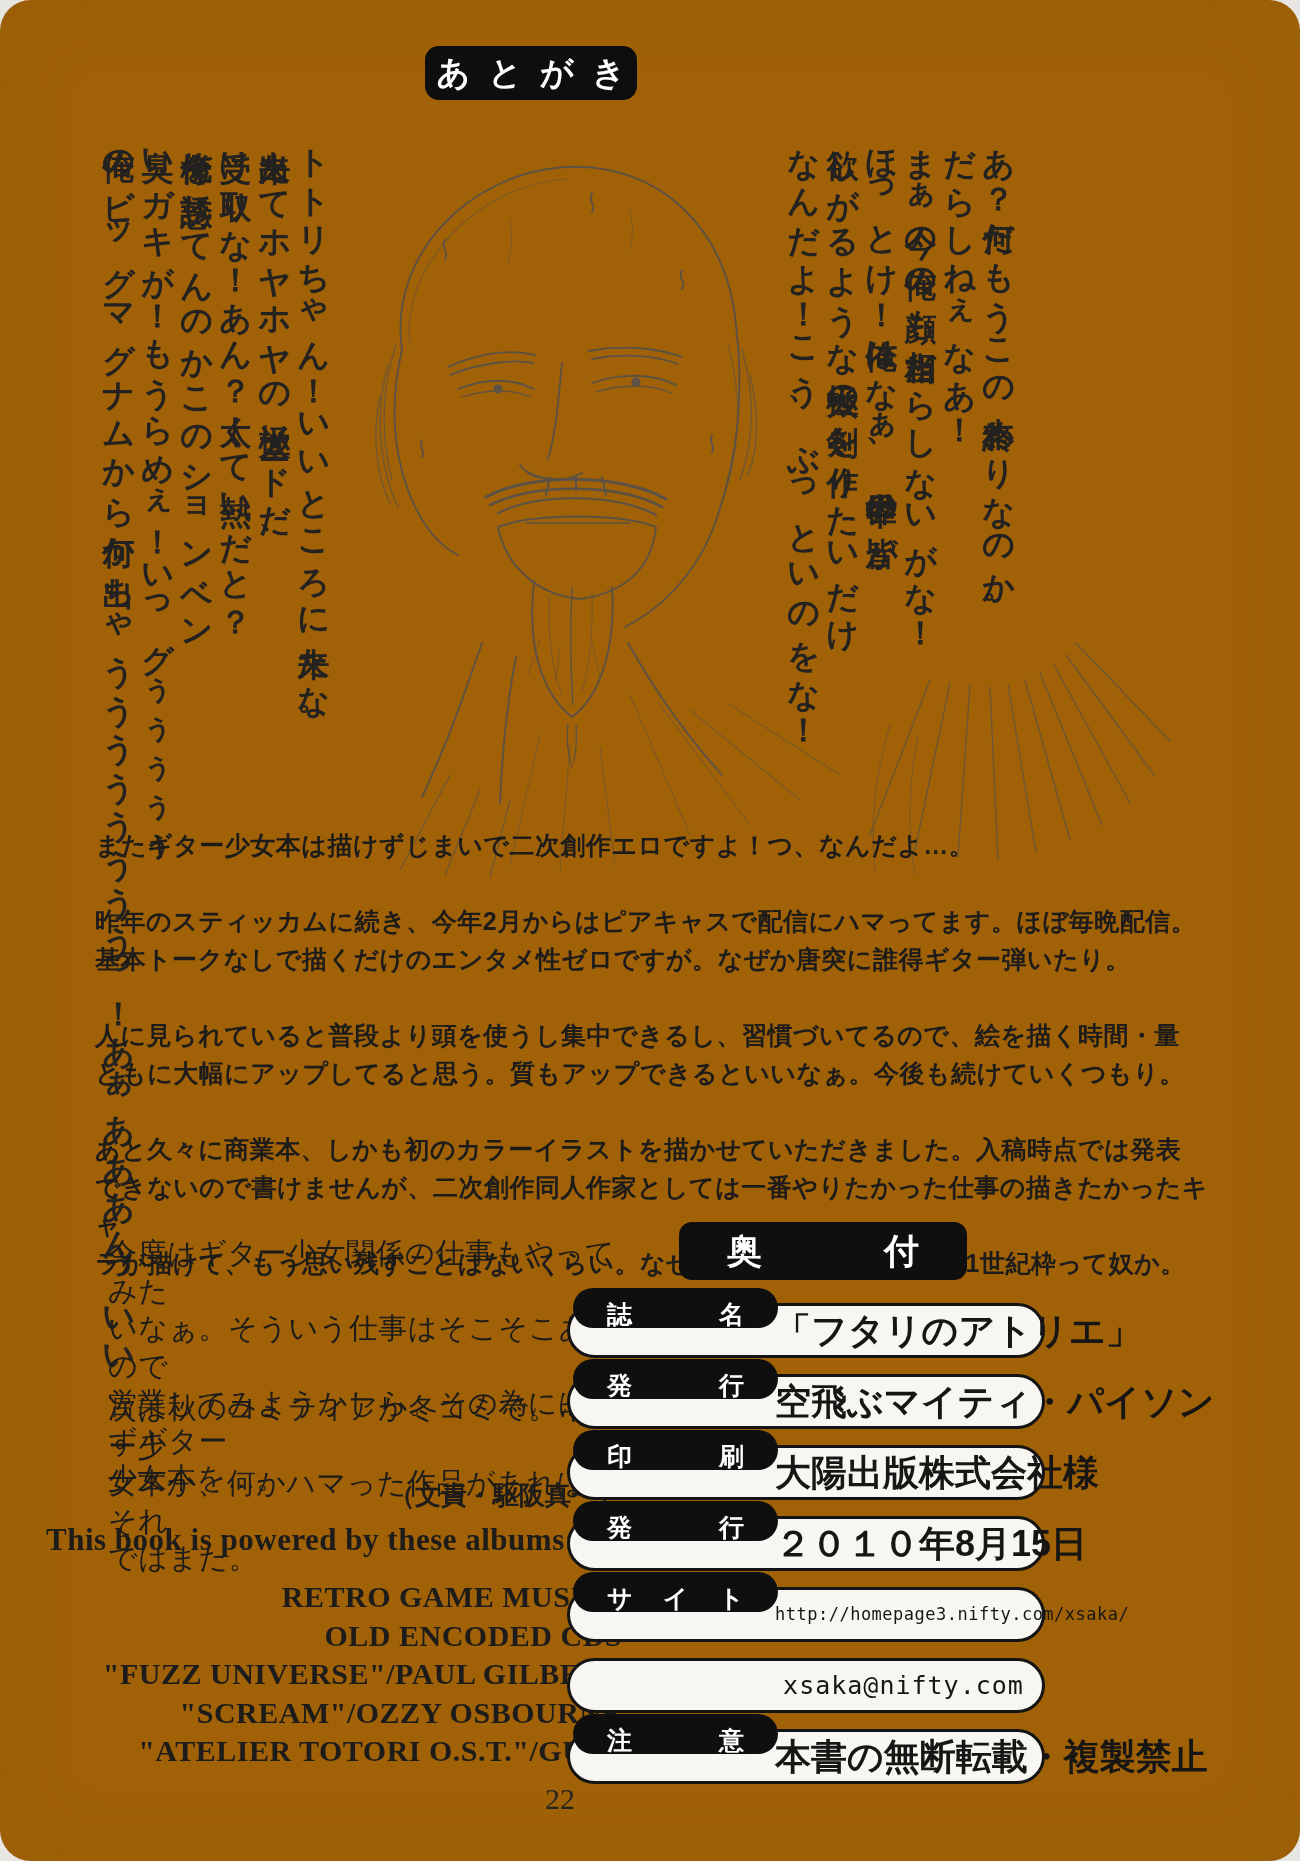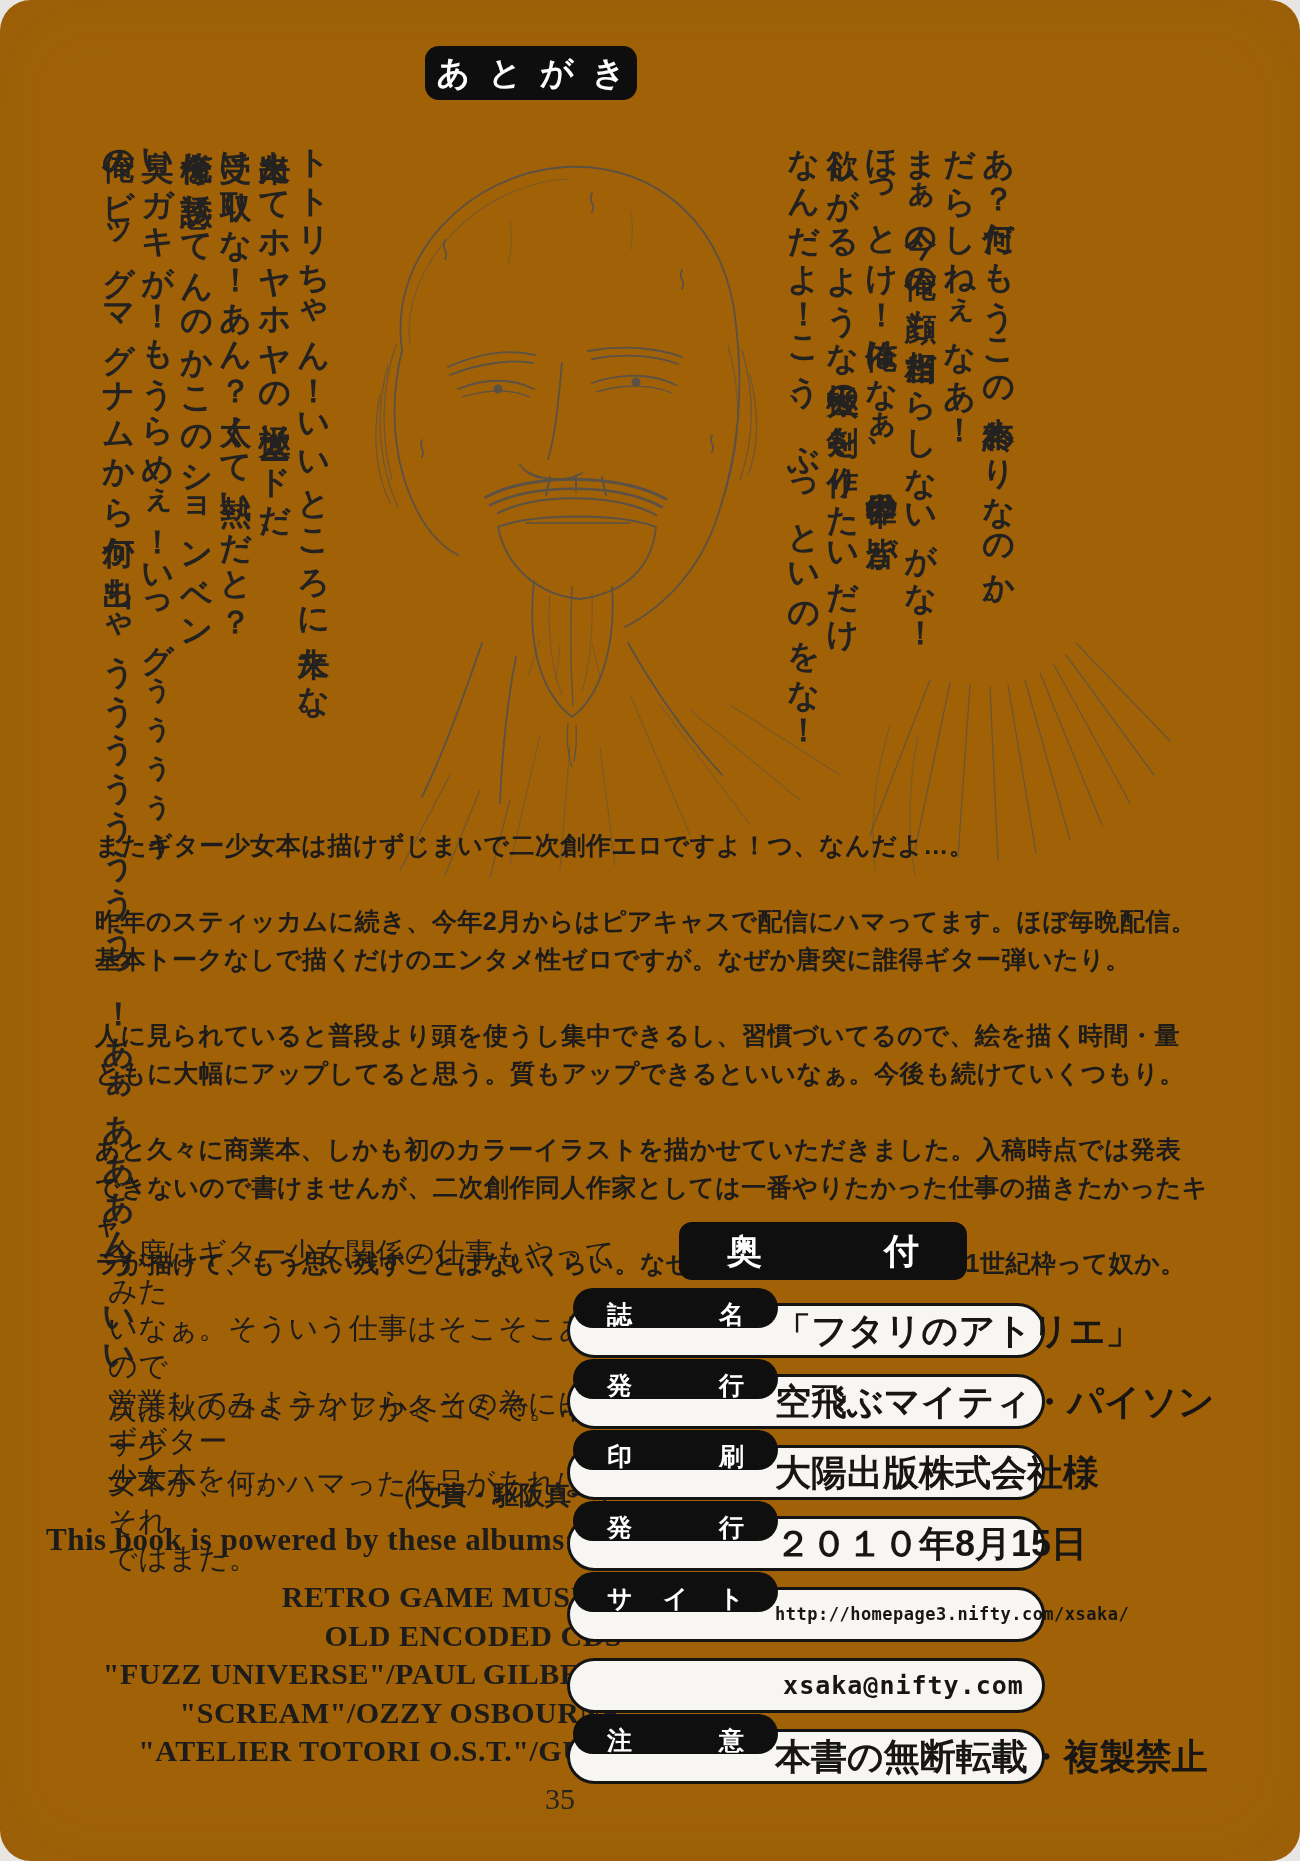--- a/index.html
+++ b/index.html
@@ -72,22 +72,22 @@
     line-height:49px;text-align:center;font-size:36px;font-weight:600;
     white-space:nowrap;color:#17161-4;color:#171614;
   }
   .c-pill{
     position:absolute;left:10px;top:0;width:205px;height:40px;
     background:#0f0f0f;border-radius:26px;color:#fff;
     font-size:25px;font-weight:bold;line-height:52px;
     padding:0 34px;box-sizing:border-box;
     text-align:justify;text-align-last:justify;white-space:nowrap;
   }
-  .mono{font-family:"DejaVu Sans Mono",monospace;font-size:25px;font-weight:700;letter-spacing:1px;}
-  .mono-small{font-family:"DejaVu Sans Mono",monospace;font-size:17px;font-weight:700;letter-spacing:0.5px;}
+  .mono{font-family:"DejaVu Sans Mono",monospace;font-size:25px;font-weight:400;letter-spacing:1px;}
+  .mono-small{font-family:"DejaVu Sans Mono",monospace;font-size:17px;font-weight:400;letter-spacing:0.5px;}
   .page-number{
     position:absolute;left:0;top:1782px;width:1120px;text-align:center;
     font-family:"Liberation Serif",serif;font-size:30px;color:#26251f;
   }
 </style>
 </head>
 <body>
 
 <div class="page">
 
@@ -254,15 +254,15 @@
 
         <div class="c-row">
           <div class="c-capsule">
             <div class="c-value">本書の無断転載・複製禁止</div>
           </div>
           <div class="c-pill">注意</div>
         </div>
       </div>
   </div>
 
-  <div class="page-number">35</div>
+  <div class="page-number">22</div>
 
 </div>
 
 </body></html>

